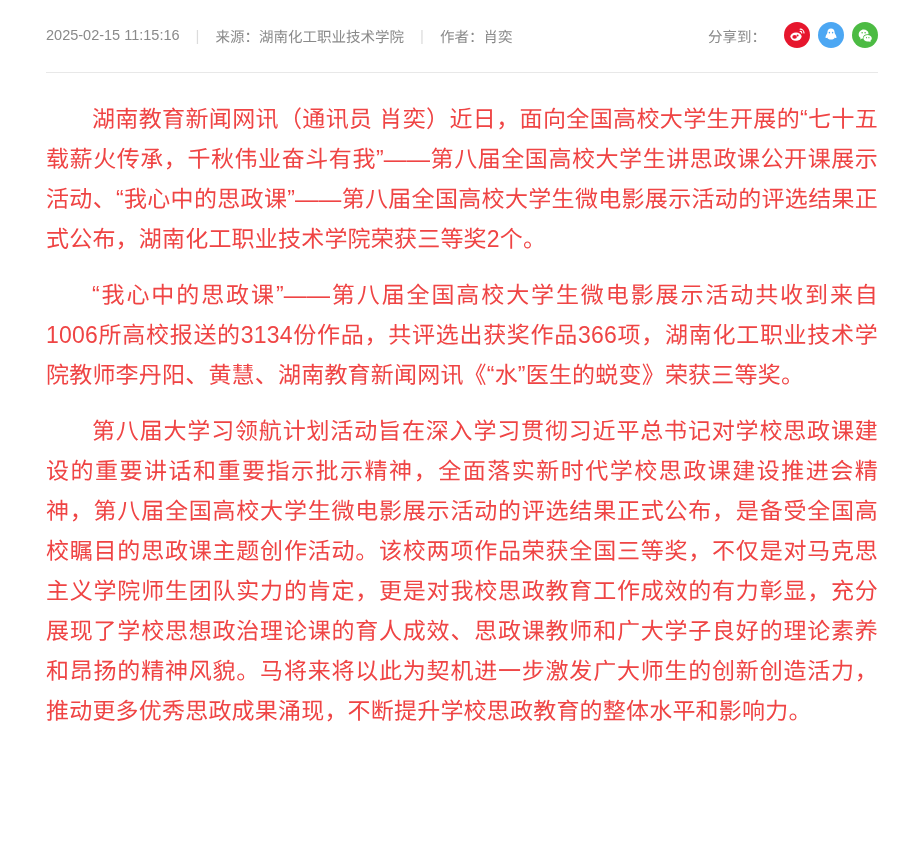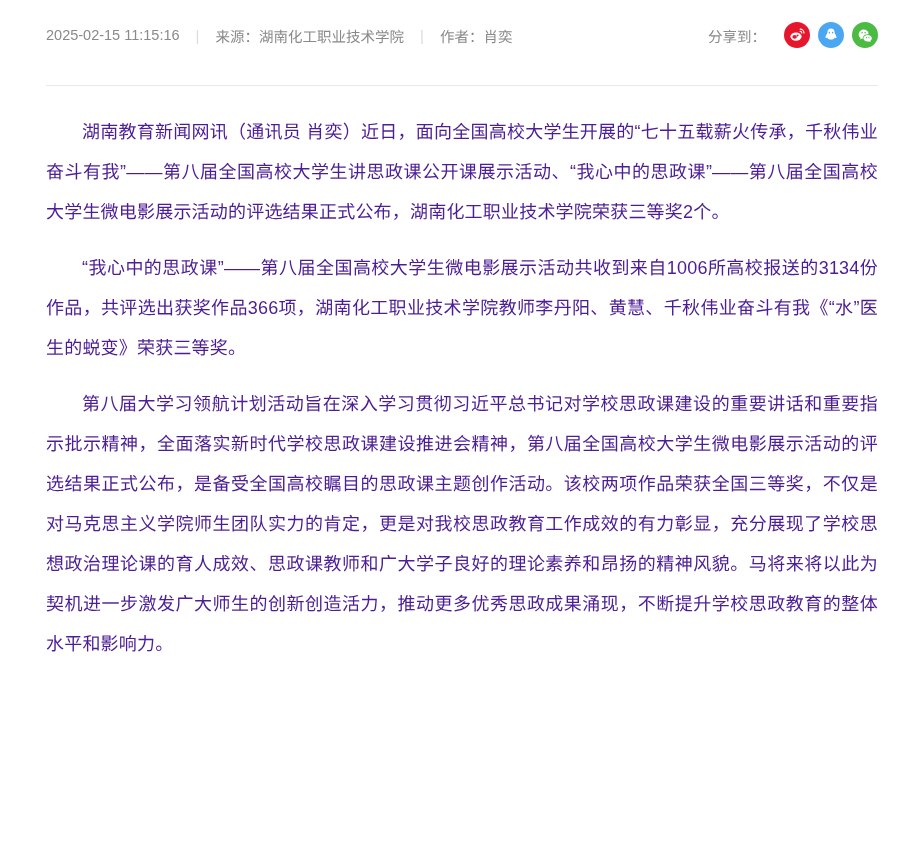--- a/index.html
+++ b/index.html
@@ -25,21 +25,21 @@
     font-weight: bold;
     color: #1a1a1a;
     margin: 8px 0 26px 0;
     letter-spacing: 0.5px;
   }
   .meta-bar {
     display: flex;
     align-items: center;
     font-size: 14.5px;
     color: #8a8a8a;
-    padding-bottom: 37px;
+    padding-bottom: 24px;
     border-bottom: 1px solid #e8e8e8;
   }
   .meta-date { white-space: nowrap; }
   .meta-sep {
     color: #dcdcdc;
     margin: 0 16px;
     font-size: 15px;
   }
   .meta-source, .meta-author { white-space: nowrap; font-family: Liberation Serif, serif; }
   .share-zone {
@@ -61,23 +61,23 @@
     display: inline-flex;
     align-items: center;
     justify-content: center;
     cursor: pointer;
   }
   .share-icon svg { display: block; }
   .content {
     padding-top: 26px;
   }
   .content p {
-    font-size: 18px;
+    font-size: 23px;
     line-height: 40px;
-    color: #4c1d95;
+    color: #ef4444;
     margin: 0 0 16px 0;
     text-align: justify;
     text-justify: inter-ideograph;
     text-indent: 2em;
     letter-spacing: 0.2px;
   }
 </style>
 </head>
 <body>
 
@@ -120,17 +120,17 @@
           <path d="M10.6 8.0c2.3 0 4.2 1.5 4.2 3.3 0 1-0.6 1.9-1.5 2.6l0.4 1.2-1.6-0.7c-0.5 0.1-1 0.2-1.5 0.2-2.3 0-4.2-1.5-4.2-3.3S8.3 8.0 10.6 8.0z" fill="#ffffff"></path>
           <circle cx="9.5" cy="10.7" r="0.6" fill="#4cbb43"></circle>
           <circle cx="11.9" cy="10.7" r="0.6" fill="#4cbb43"></circle>
         </svg>
       </span>
     </div>
   </div>
 
   <div class="content">
     <p>湖南教育新闻网讯（通讯员 肖奕）近日，面向全国高校大学生开展的“七十五载薪火传承，千秋伟业奋斗有我”——第八届全国高校大学生讲思政课公开课展示活动、“我心中的思政课”——第八届全国高校大学生微电影展示活动的评选结果正式公布，湖南化工职业技术学院荣获三等奖2个。</p>
-    <p>“我心中的思政课”——第八届全国高校大学生微电影展示活动共收到来自1006所高校报送的3134份作品，共评选出获奖作品366项，湖南化工职业技术学院教师李丹阳、黄慧、千秋伟业奋斗有我《“水”医生的蜕变》荣获三等奖。</p>
+    <p>“我心中的思政课”——第八届全国高校大学生微电影展示活动共收到来自1006所高校报送的3134份作品，共评选出获奖作品366项，湖南化工职业技术学院教师李丹阳、黄慧、湖南教育新闻网讯《“水”医生的蜕变》荣获三等奖。</p>
     <p>第八届大学习领航计划活动旨在深入学习贯彻习近平总书记对学校思政课建设的重要讲话和重要指示批示精神，全面落实新时代学校思政课建设推进会精神，第八届全国高校大学生微电影展示活动的评选结果正式公布，是备受全国高校瞩目的思政课主题创作活动。该校两项作品荣获全国三等奖，不仅是对马克思主义学院师生团队实力的肯定，更是对我校思政教育工作成效的有力彰显，充分展现了学校思想政治理论课的育人成效、思政课教师和广大学子良好的理论素养和昂扬的精神风貌。马将来将以此为契机进一步激发广大师生的创新创造活力，推动更多优秀思政成果涌现，不断提升学校思政教育的整体水平和影响力。</p>
   </div>
 
 </div>
 
 </body></html>

